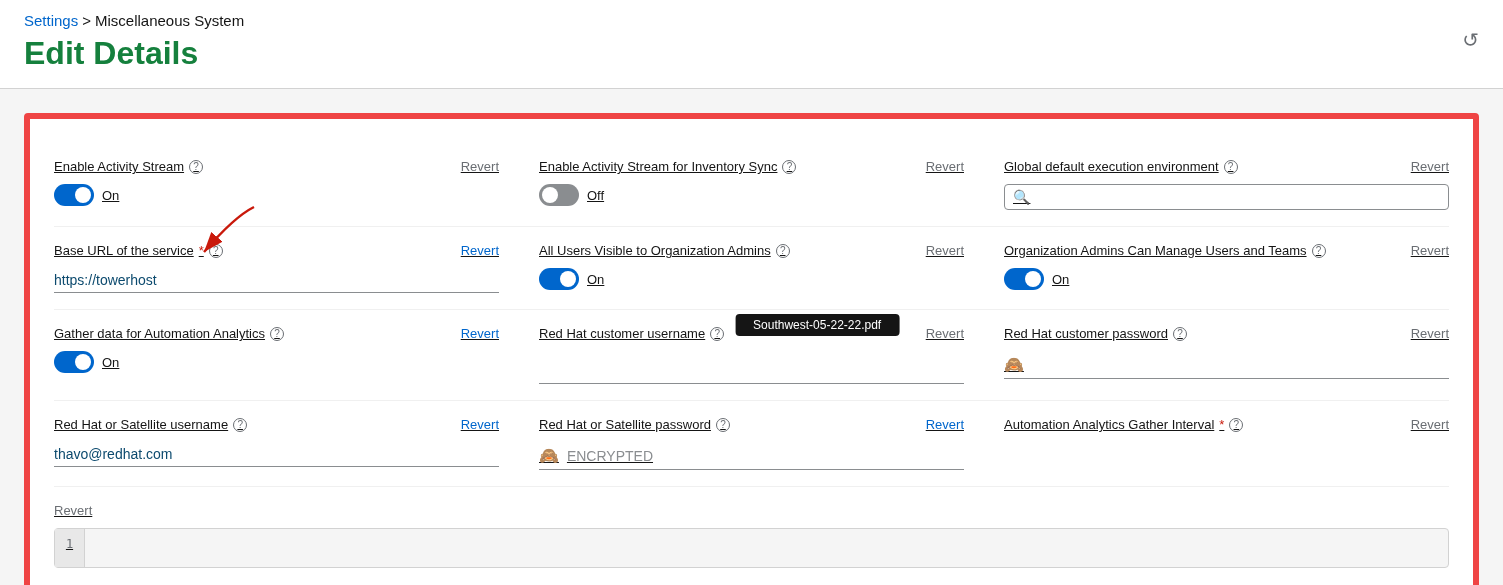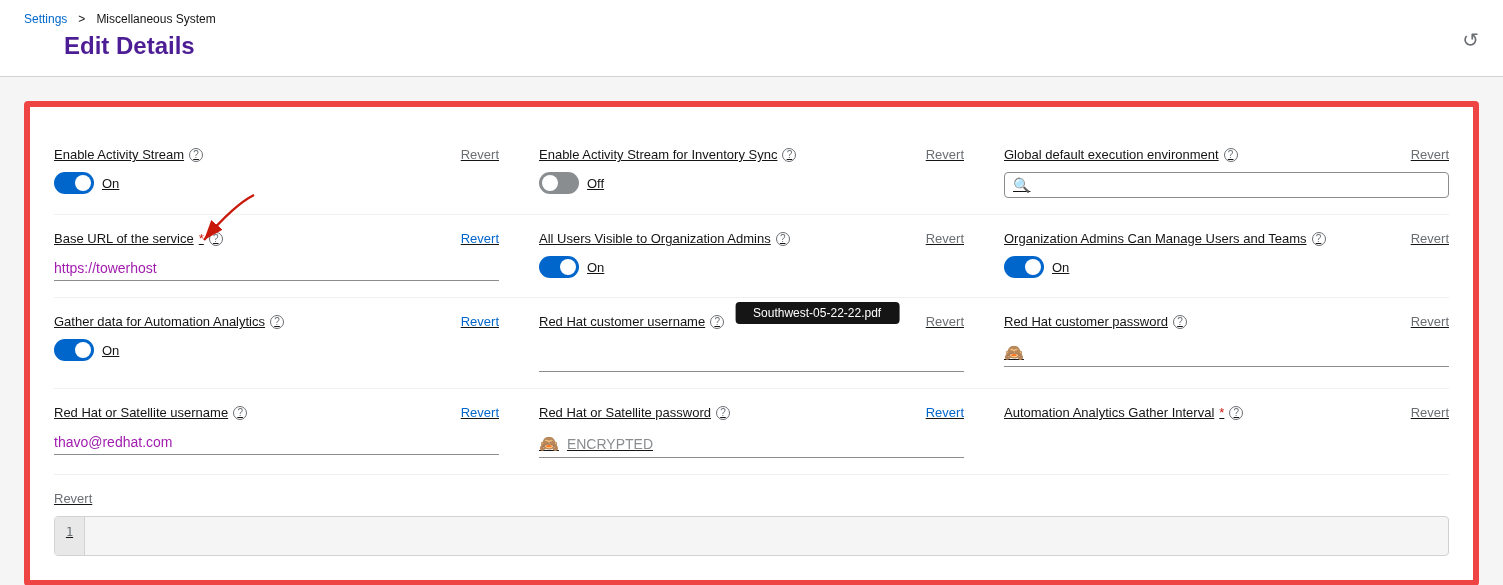--- a/index.html
+++ b/index.html
@@ -10,36 +10,35 @@
       color: #151515;
     }
     .page-header {
       background: #fff;
       padding: 12px 24px 16px;
       border-bottom: 1px solid #d2d2d2;
     }
     .breadcrumb {
       display: flex;
       align-items: center;
-      gap: 11px;
-      font-size: 12px;
+      gap: 4px;
+      font-size: 15px;
       margin-bottom: 6px;
     }
     .breadcrumb a {
       color: #0066cc;
       text-decoration: none;
     }
     .breadcrumb .current {
       color: #151515;
     }
     .page-title {
-      font-size: 24px;
+      font-size: 32px;
       font-weight: 700;
-      color: #4c1d95;
-      margin-left: 40px;
+      color: #15803d;
     }
     .history-icon {
       position: absolute;
       top: 28px;
       right: 24px;
       cursor: pointer;
       color: #6a6e73;
       font-size: 20px;
     }
     .content-area {
@@ -157,21 +156,21 @@
       font-size: 13px;
       color: #151515;
     }
     
     .text-input {
       width: 100%;
       border: none;
       border-bottom: 1px solid #8a8d90;
       padding: 4px 0;
       font-size: 14px;
-      color: #a21caf;
+      color: #0c4a6e;
       outline: none;
       background: transparent;
     }
     
     .search-input-wrapper {
       display: flex;
       align-items: center;
       border: 1px solid #8a8d90;
       border-radius: 4px;
       padding: 4px 8px;

